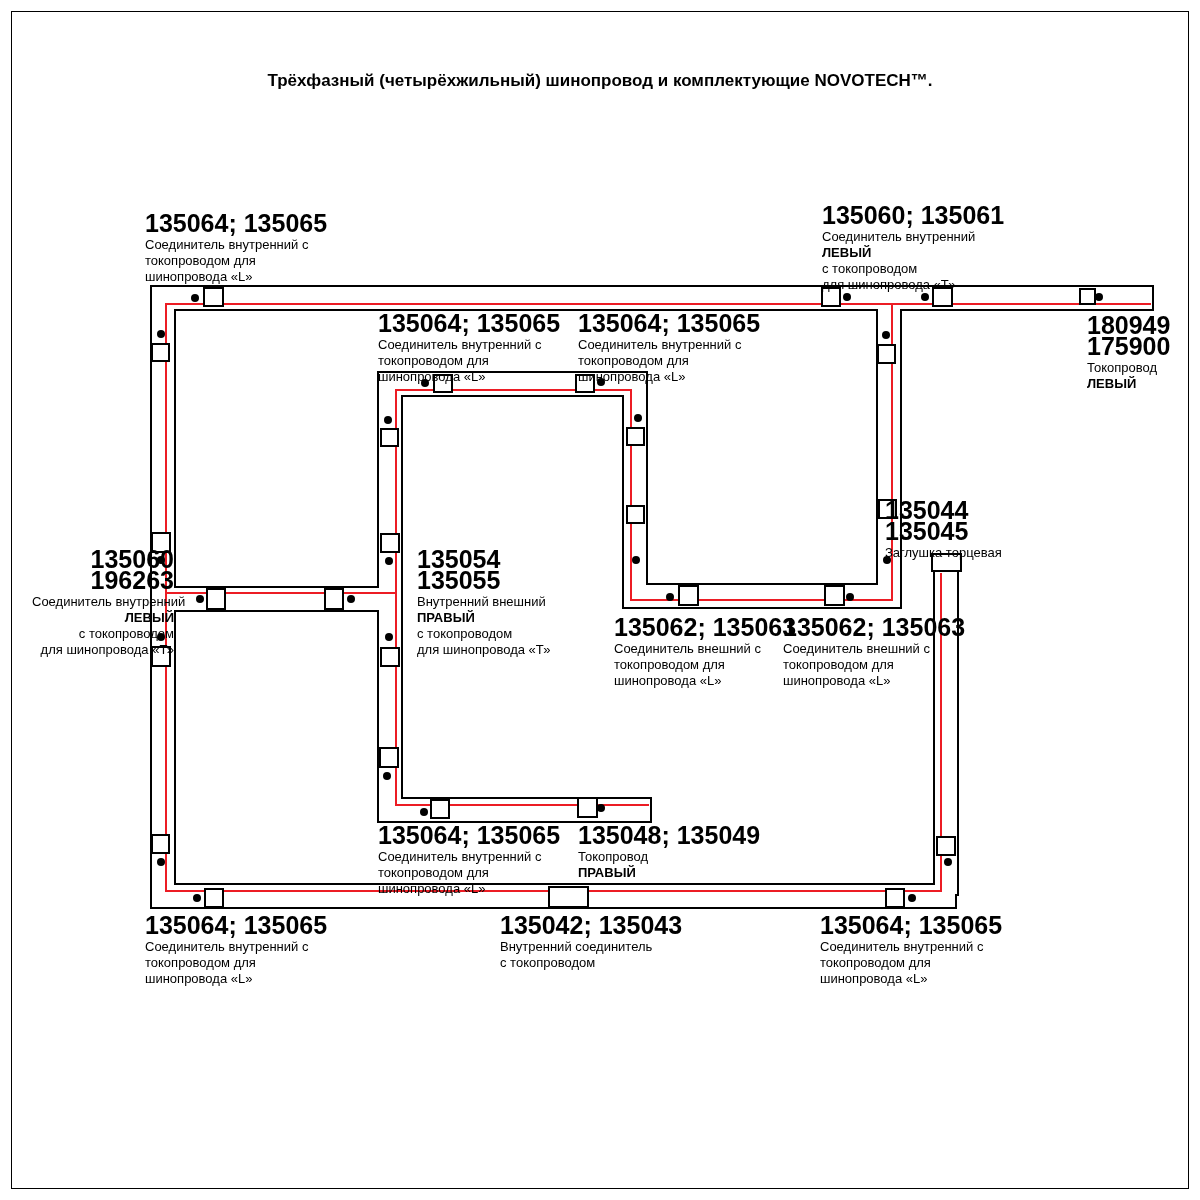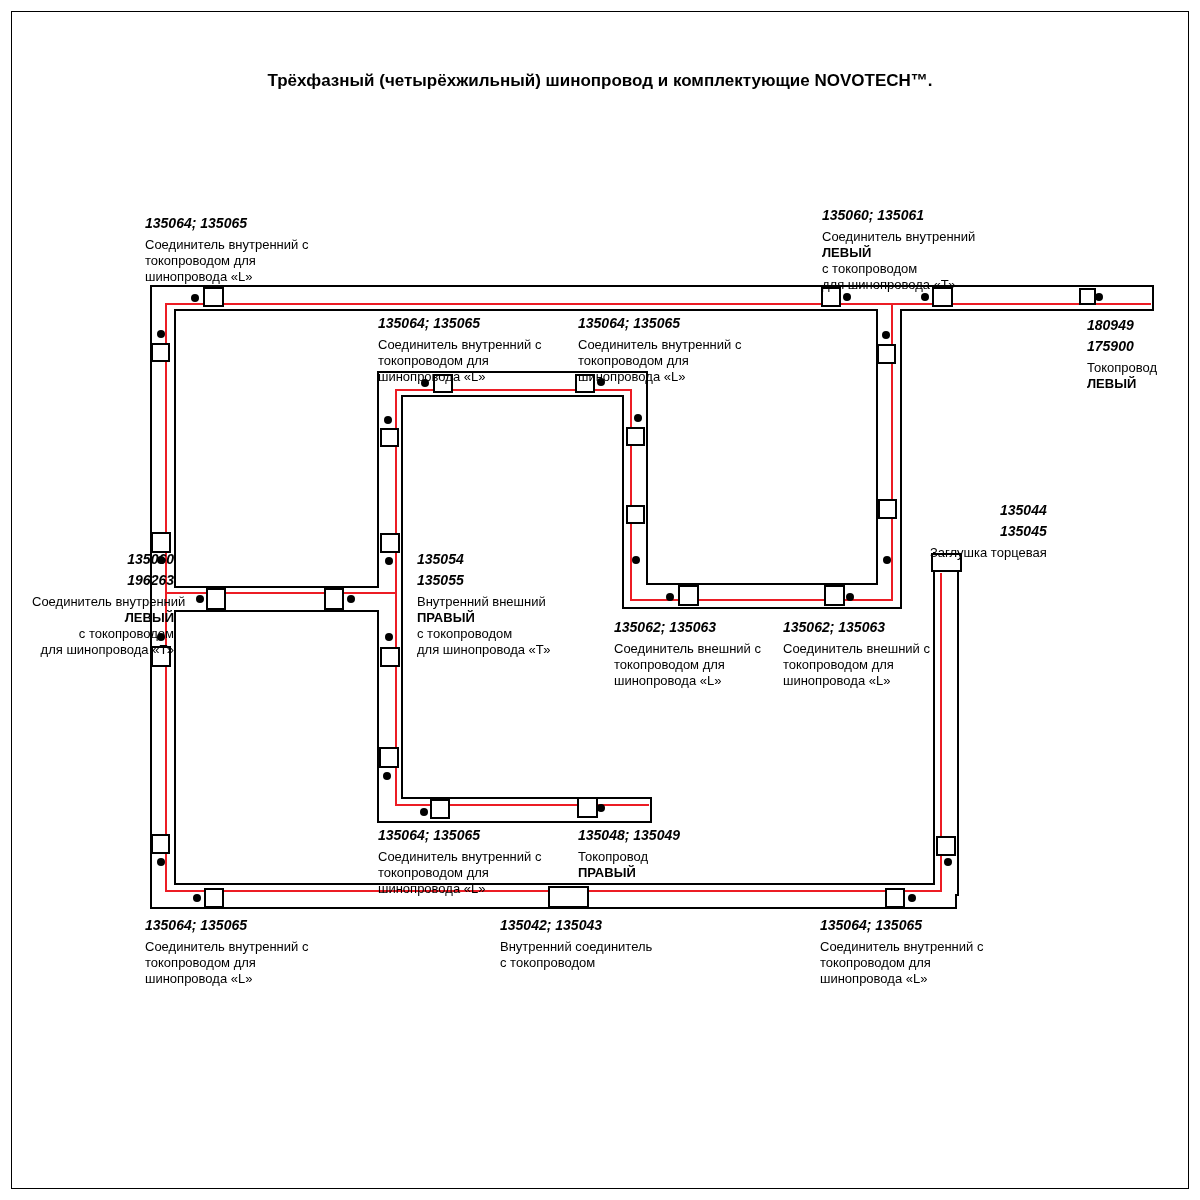--- a/index.html
+++ b/index.html
@@ -7,21 +7,21 @@
     width:1200px;height:1200px;background:#fff;position:relative;overflow:hidden;
     font-family:"Liberation Sans", sans-serif;color:#000;
   }
   .frame{position:absolute;inset:11px;border:1px solid #000;pointer-events:none;}
   .title{
     position:absolute;left:0;top:62px;width:1200px;text-align:center;
     font-size:17px;font-weight:bold;line-height:38px;
   }
   svg.diagram{position:absolute;left:0;top:0;}
   .lbl{position:absolute;white-space:nowrap;}
-  .lbl .num{font-size:14px;font-weight:bold;line-height:21px;margin-bottom:3px;font-style:italic;}
+  .lbl .num{font-size:25px;font-weight:bold;line-height:21px;margin-bottom:3px;}
   .lbl .num2{margin-bottom:0;}
   .lbl .d{font-size:13px;line-height:16px;font-weight:normal;}
   .lbl .b{font-weight:bold;}
   .r{text-align:right;padding-left:32px;}
 </style>
 </head>
 <body>
 
 <div class="frame"></div>
 
@@ -159,21 +159,21 @@
 
 <div class="lbl" style="left:417px;top:549px;">
   <div class="num num2">135054</div>
   <div class="num">135055</div>
   <div class="d">Внутренний внешний</div>
   <div class="d b">ПРАВЫЙ</div>
   <div class="d">с токопроводом</div>
   <div class="d">для шинопровода «Т»</div>
 </div>
 
-<div class="lbl" style="left:930px;top:500px;text-align:right;">
+<div class="lbl" style="left:885px;top:500px;">
   <div class="num num2">135044</div>
   <div class="num">135045</div>
   <div class="d">Заглушка торцевая</div>
 </div>
 
 <div class="lbl" style="left:614px;top:617px;">
   <div class="num">135062; 135063</div>
   <div class="d">Соединитель внешний с</div>
   <div class="d">токопроводом для</div>
   <div class="d">шинопровода «L»</div>

